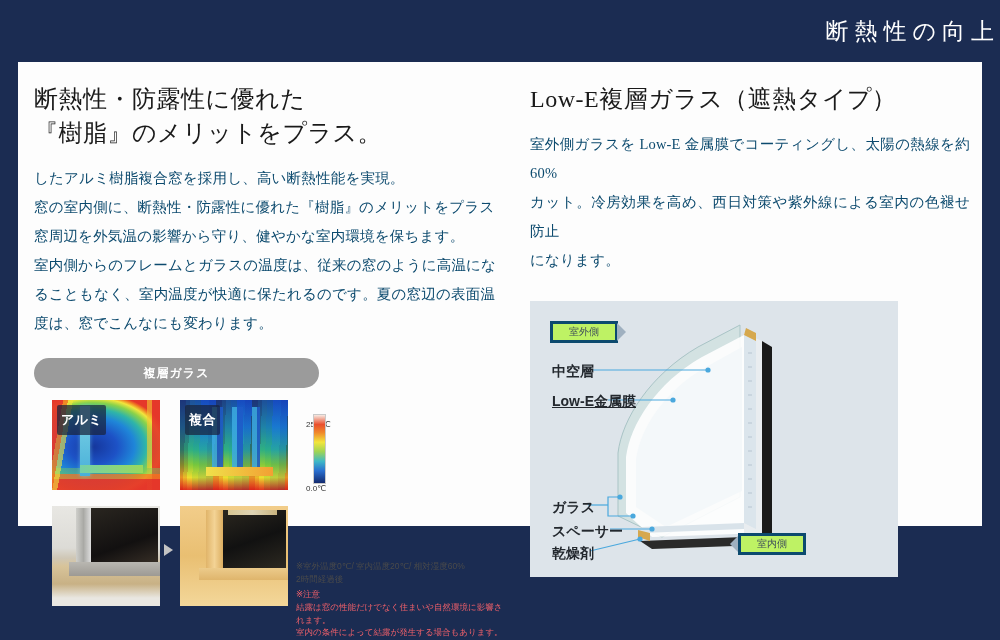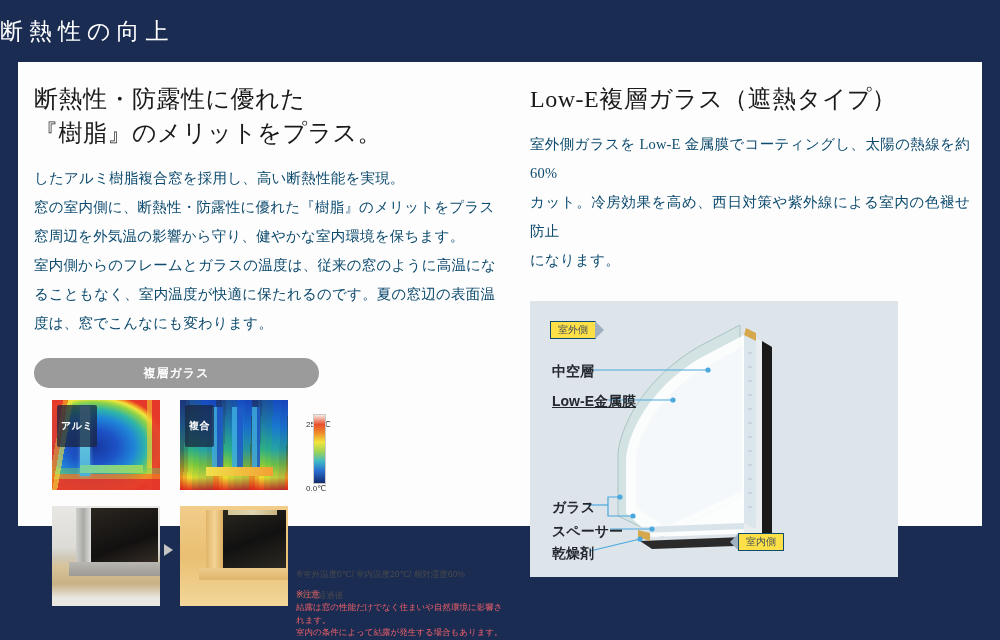--- a/index.html
+++ b/index.html
@@ -7,21 +7,21 @@
     width:1000px;height:640px;overflow:hidden;
     background:#1b2c52;
     font-family:"Liberation Serif","DejaVu Serif",serif;
     -webkit-font-smoothing:antialiased;
   }
   #stage{position:relative;width:1000px;height:640px;}
 
   
   .header{
     position:absolute;left:0;top:0;width:1000px;height:62px;
-    display:flex;align-items:center;justify-content:flex-start;
+    display:flex;align-items:center;justify-content:flex-end;
     background:#1b2c52;
   }
   .header-title{
     color:#ffffff;font-size:23px;letter-spacing:6px;
     font-family:"Liberation Serif","DejaVu Serif",serif;
   }
 
   
   .panel{
     position:absolute;left:18px;top:62px;width:964px;height:464px;
@@ -103,21 +103,21 @@
   }
   .th-comp-sill{
     position:absolute;left:24%;top:74%;width:62%;height:10%;
     background:linear-gradient(90deg,#f0e14a,#f2a033);
   }
 
   .th-badge{
     position:absolute;left:5px;top:5px;
     background:rgba(25,35,60,.72);color:#fff;
     font-family:"Liberation Sans","DejaVu Sans",sans-serif;
-    font-size:10px;font-weight:bold;padding:14px 4px;letter-spacing:.5px;
+    font-size:13px;font-weight:bold;padding:6px 4px;letter-spacing:.5px;
     border-radius:2px;z-index:3;
   }
 
   
   .tscale{position:absolute;left:272px;top:0;width:60px;height:95px;}
   .tscale-bar{
     position:absolute;left:7px;top:14px;width:11px;height:68px;
     border:1px solid #c9c9c9;
     background:linear-gradient(180deg,#f7e9e2 0%,#e94f2d 14%,#f0892b 26%,#f2e53c 40%,#9ed455 54%,#3fb9c7 68%,#2a6fd0 82%,#132a6e 100%);
   }
@@ -176,41 +176,41 @@
     width:0;height:0;border-left:9px solid #c4c4c4;
     border-top:6px solid transparent;border-bottom:6px solid transparent;
   }
 
   
   .cap-note{
     position:absolute;left:262px;top:160px;width:212px;
     font-family:"Liberation Sans","DejaVu Sans",sans-serif;
     font-size:8.5px;line-height:1.5;color:#4a4a4a;
   }
-  .cap-note .ln{display:block;margin-top:8px;}
+  .cap-note .ln{display:block;}
   .cap-warn{
     position:absolute;left:262px;top:188px;width:215px;
     font-family:"Liberation Sans","DejaVu Sans",sans-serif;
     font-size:8.5px;line-height:1.5;color:#f0606a;
   }
   .cap-warn .ln{display:block;}
 
   
   .diagram{
     position:relative;margin-top:26px;
     width:368px;height:276px;background:#dde4ea;
   }
   .dg-badge{
     position:absolute;display:flex;align-items:center;
     font-family:"Liberation Sans","DejaVu Sans",sans-serif;
     font-size:10px;color:#3c4a5a;white-space:nowrap;
   }
   .dg-badge .bx{
-    border:1px solid #0c4a6e;background:#fde047;
-    padding:2px 7px;line-height:1.2;
+    border:3px solid #0c4a6e;background:#bef264;
+    padding:2px 16px;line-height:1.2;
   }
   .dg-badge .tip-r{
     width:0;height:0;border-left:9px solid #9fb0c0;
     border-top:9px solid transparent;border-bottom:9px solid transparent;
     margin-left:-1px;
   }
   .dg-badge .tip-l{
     width:0;height:0;border-right:9px solid #9fb0c0;
     border-top:9px solid transparent;border-bottom:9px solid transparent;
     margin-right:-1px;

